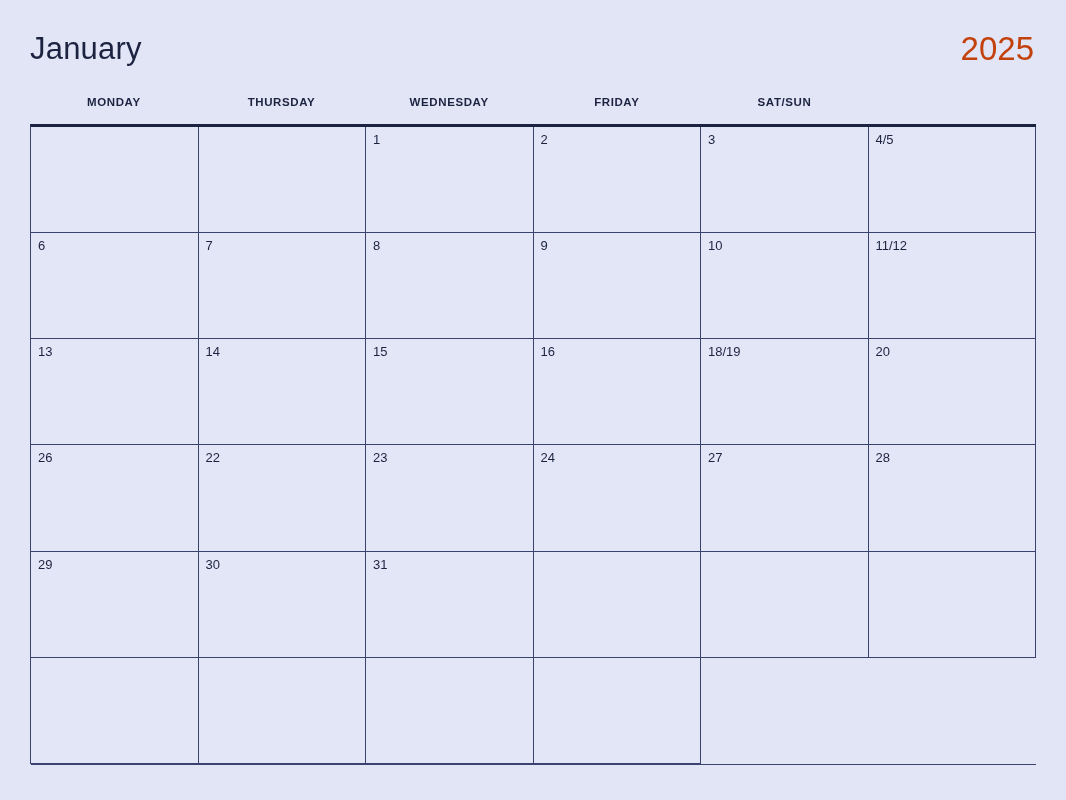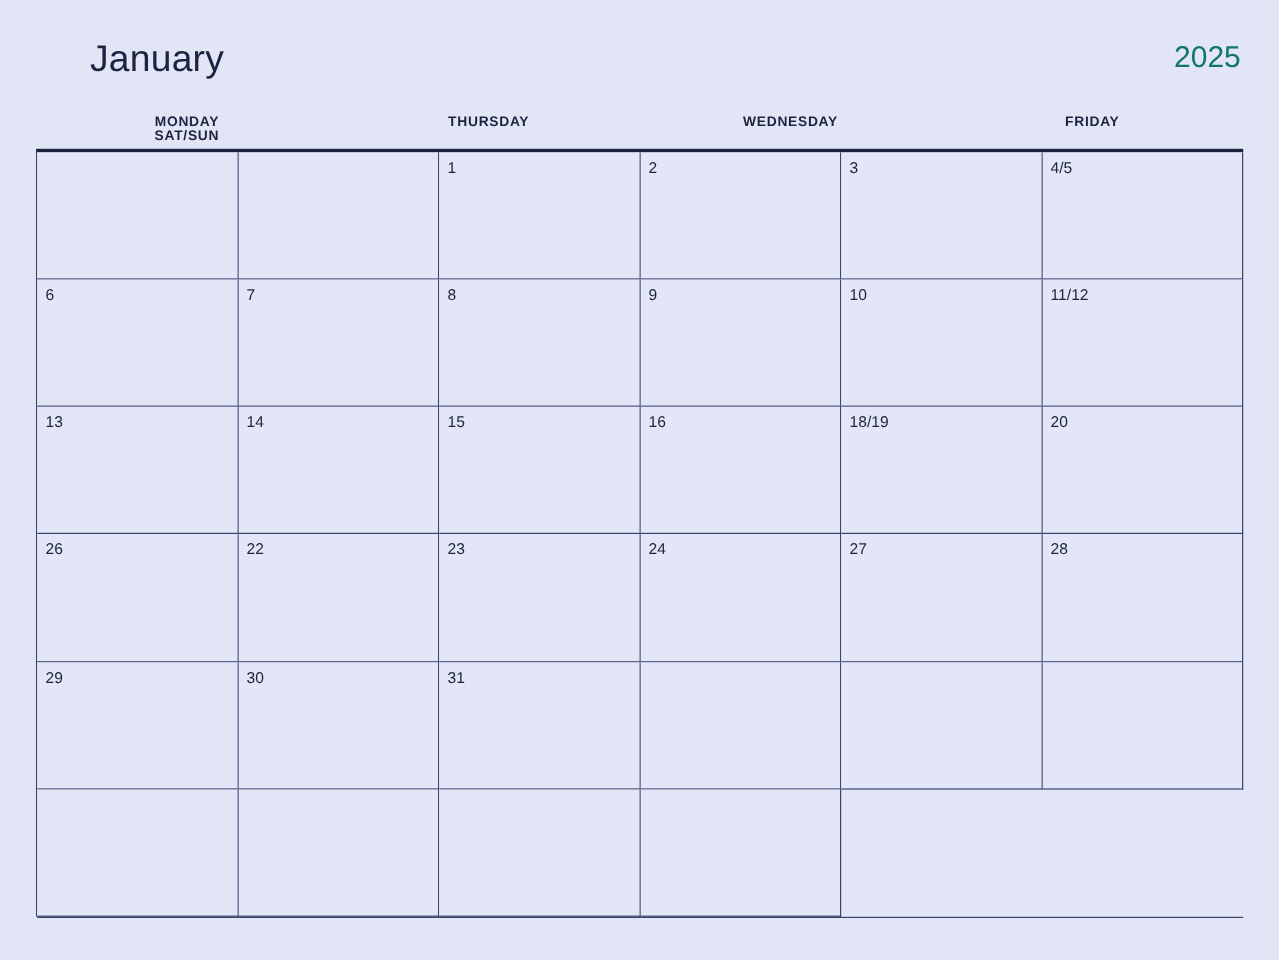--- a/index.html
+++ b/index.html
@@ -33,38 +33,37 @@
     display: flex;
     align-items: center;
     justify-content: space-between;
   }
   .cal-month {
     font-size: 31px;
     font-weight: 400;
     letter-spacing: 0.2px;
     color: #1b2340;
     line-height: 1;
-    margin-left: 45px;
   }
   .cal-year {
-    font-size: 25px;
+    font-size: 33px;
     font-weight: 400;
-    color: #0f766e;
+    color: #c2410c;
     line-height: 1;
     padding-right: 2px;
   }
 
   
   .weekday-row {
     position: absolute;
     left: 30px;
     top: 97px;
     width: 1006px;
     display: grid;
-    grid-template-columns: repeat(4, 1fr);
+    grid-template-columns: repeat(6, 1fr);
     height: 22px;
   }
   .weekday {
     font-size: 11.5px;
     font-weight: bold;
     letter-spacing: 0.6px;
     text-align: center;
     color: #1b2340;
     line-height: 1;
   }

